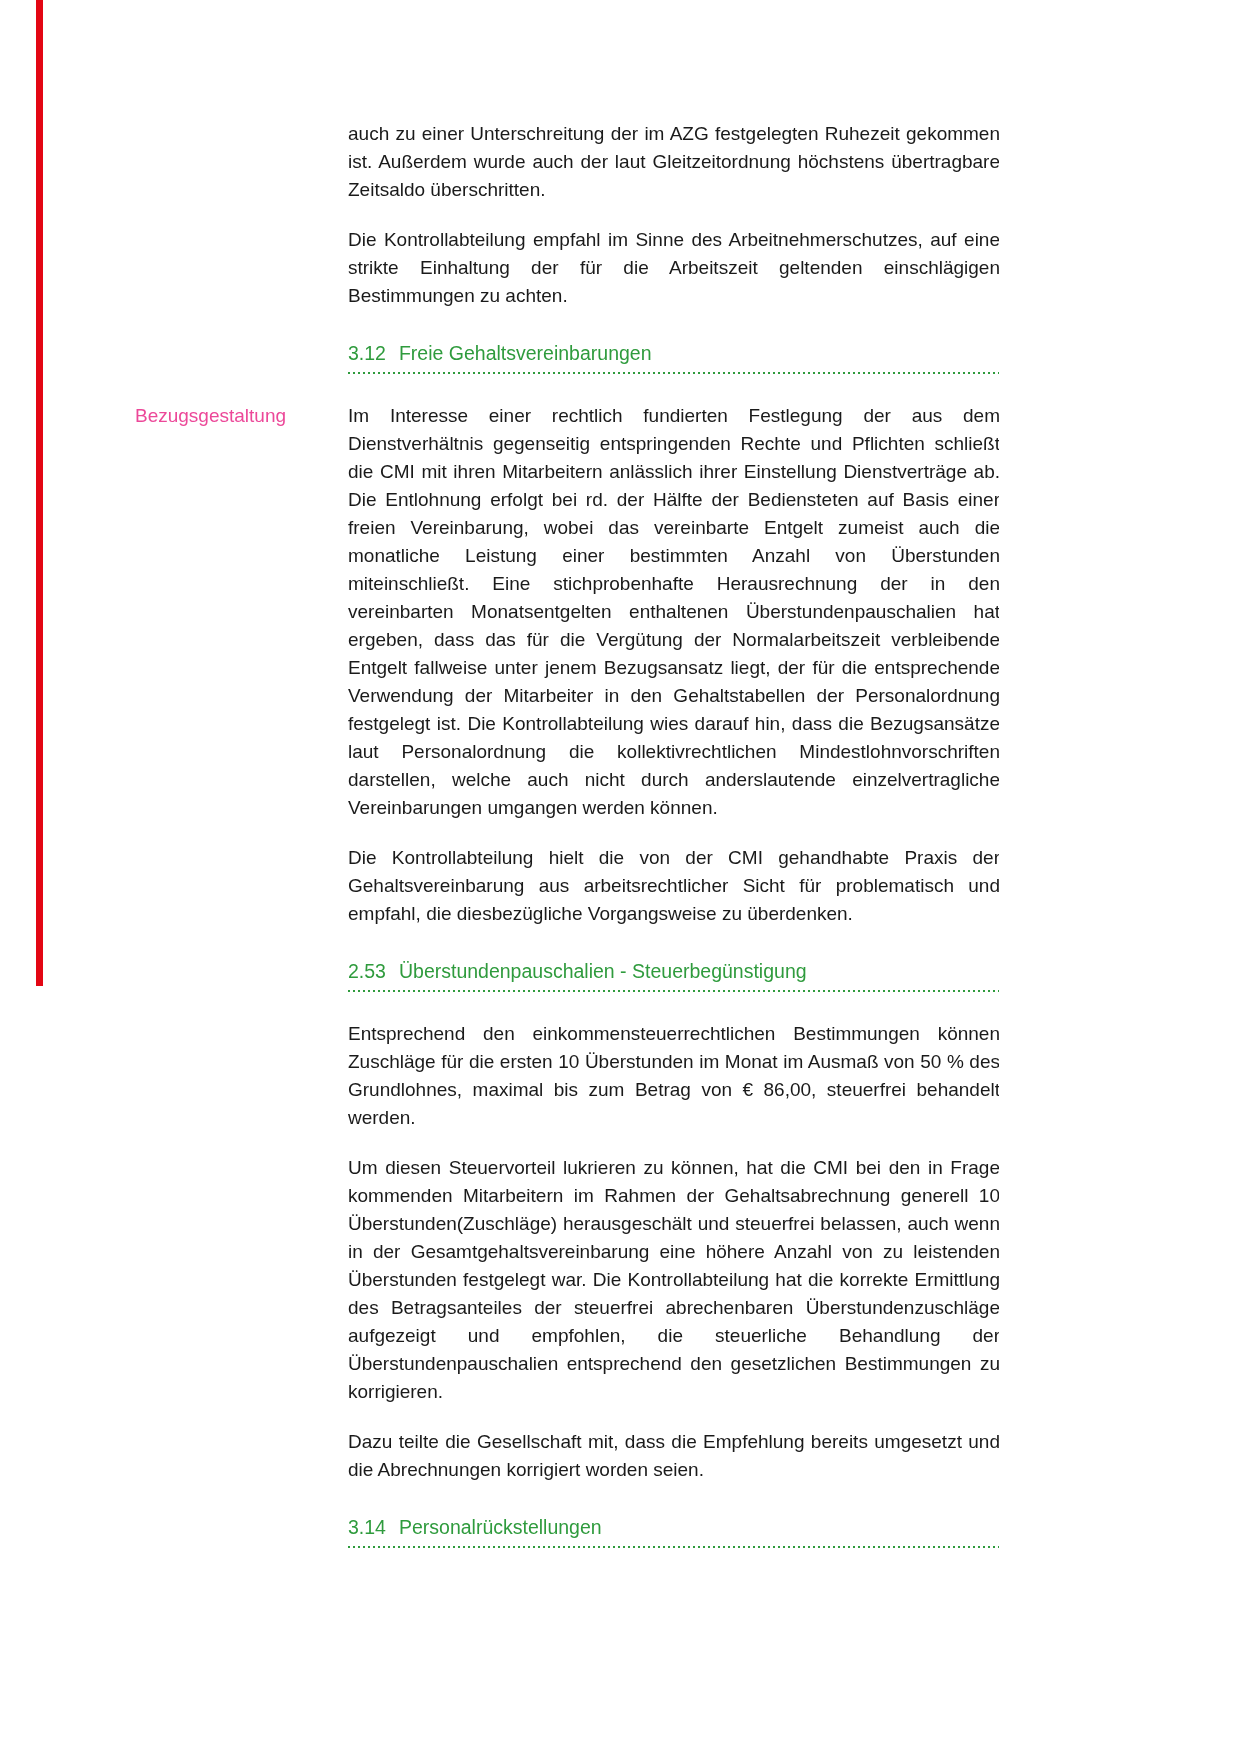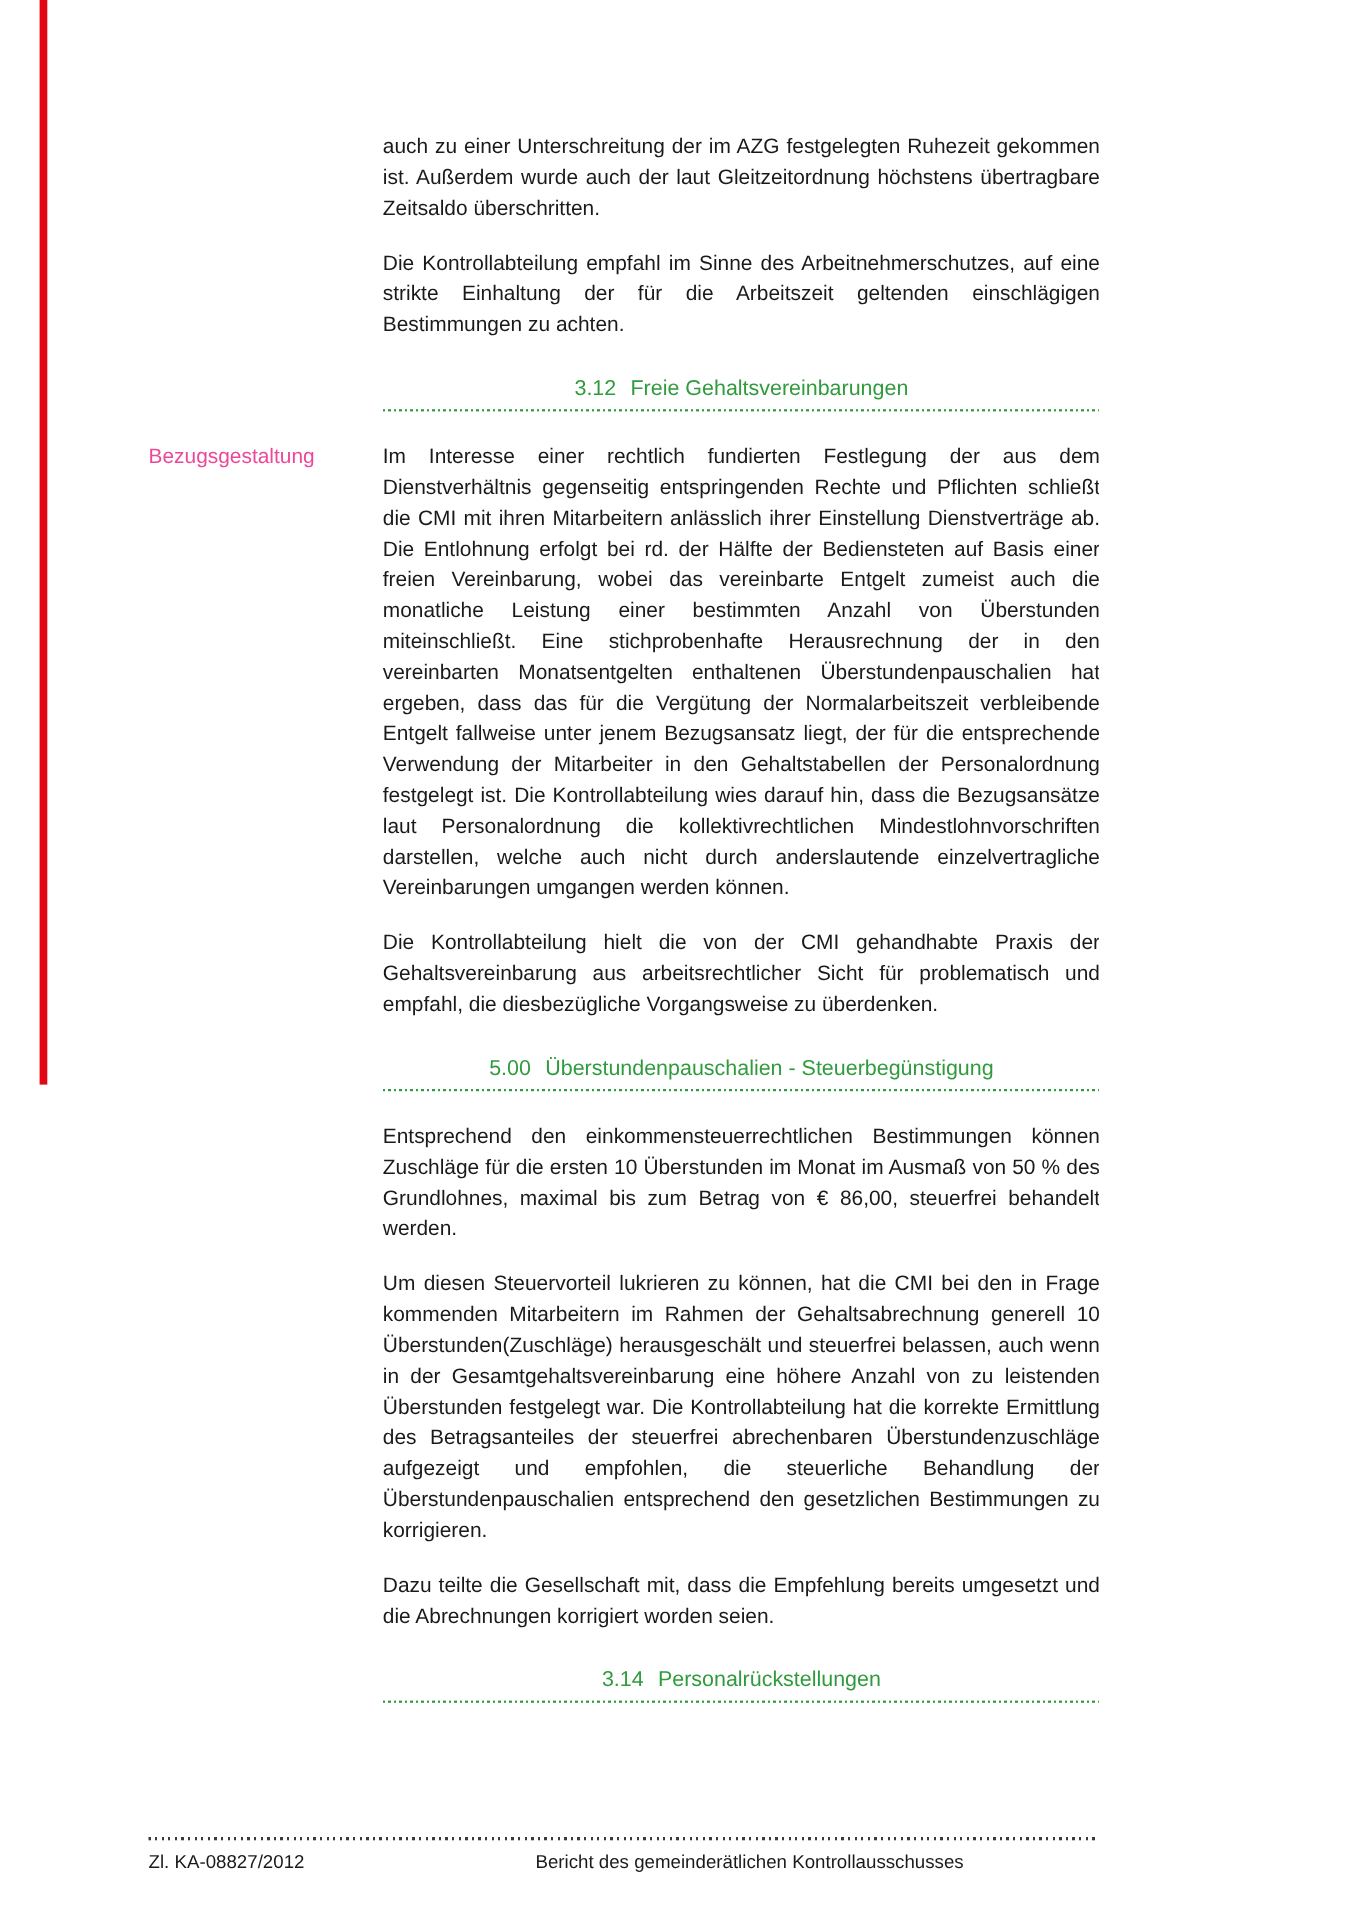--- a/index.html
+++ b/index.html
@@ -45,21 +45,21 @@
   p.para {
     font-size: 19px;
     line-height: 28px;
     text-align: justify;
     margin: 0 0 22px 0;
   }
   .heading {
     margin: 8px 0 28px 0;
   }
   .heading-text {
-    text-align: center;
+    text-align: left;
     color: #2f9b3d;
     font-size: 19.5px;
     line-height: 26px;
     padding-bottom: 6px;
   }
   .heading-text .ht { margin-left: 13px; }
   .dotline {
     height: 2px;
     width: 100%;
   }
@@ -108,43 +108,35 @@
       <div class="dotline green"></div>
     </div>
 
     <div class="label">Bezugsgestaltung</div>
     <p class="block para">Im Interesse einer rechtlich fundierten Festlegung der aus dem Dienstverhältnis gegenseitig entspringenden Rechte und Pflichten schließt die CMI mit ihren Mitarbeitern anlässlich ihrer Einstellung Dienstverträge ab. Die Entlohnung erfolgt bei rd. der Hälfte der Bediensteten auf Basis einer freien Vereinbarung, wobei das vereinbarte Entgelt zumeist auch die monatliche Leistung einer bestimmten Anzahl von Überstunden miteinschließt. Eine stichprobenhafte Herausrechnung der in den vereinbarten Monatsentgelten enthaltenen Überstundenpauschalien hat ergeben, dass das für die Vergütung der Normalarbeitszeit verbleibende Entgelt fallweise unter jenem Bezugsansatz liegt, der für die entsprechende Verwendung der Mitarbeiter in den Gehaltstabellen der Personalordnung festgelegt ist. Die Kontrollabteilung wies darauf hin, dass die Bezugsansätze laut Personalordnung die kollektivrechtlichen Mindestlohnvorschriften darstellen, welche auch nicht durch anderslautende einzelvertragliche Vereinbarungen umgangen werden können.</p>
 
     <p class="block para">Die Kontrollabteilung hielt die von der CMI gehandhabte Praxis der Gehaltsvereinbarung aus arbeitsrechtlicher Sicht für problematisch und empfahl, die diesbezügliche Vorgangsweise zu überdenken.</p>
 
     <div class="block heading">
       <div class="heading-text">
-        <span>5.00</span><span class="ht">Überstundenpauschalien - Steuerbegünstigung</span>
+        <span>2.53</span><span class="ht">Überstundenpauschalien - Steuerbegünstigung</span>
       </div>
       <div class="dotline green"></div>
     </div>
 
     <p class="block para">Entsprechend den einkommensteuerrechtlichen Bestimmungen können Zuschläge für die ersten 10 Überstunden im Monat im Ausmaß von 50 % des Grundlohnes, maximal bis zum Betrag von € 86,00, steuerfrei behandelt werden.</p>
 
     <p class="block para">Um diesen Steuervorteil lukrieren zu können, hat die CMI bei den in Frage kommenden Mitarbeitern im Rahmen der Gehaltsabrechnung generell 10 Überstunden(Zuschläge) herausgeschält und steuerfrei belassen, auch wenn in der Gesamtgehaltsvereinbarung eine höhere Anzahl von zu leistenden Überstunden festgelegt war. Die Kontrollabteilung hat die korrekte Ermittlung des Betragsanteiles der steuerfrei abrechenbaren Überstundenzuschläge aufgezeigt und empfohlen, die steuerliche Behandlung der Überstundenpauschalien entsprechend den gesetzlichen Bestimmungen zu korrigieren.</p>
 
     <p class="block para">Dazu teilte die Gesellschaft mit, dass die Empfehlung bereits umgesetzt und die Abrechnungen korrigiert worden seien.</p>
 
     <div class="block heading">
       <div class="heading-text">
         <span>3.14</span><span class="ht">Personalrückstellungen</span>
       </div>
       <div class="dotline green"></div>
     </div>
 
 
   </div>
 
-  <footer class="footer">
-    <div class="dotline dark"></div>
-    <div class="footer-row">
-      <span class="f-left">Zl. KA-08827/2012</span>
-      <span class="f-center">Bericht des gemeinderätlichen Kontrollausschusses</span>
-      <span class="f-right">16</span>
-    </div>
-  </footer>
 
 </div>
 
 </body></html>

